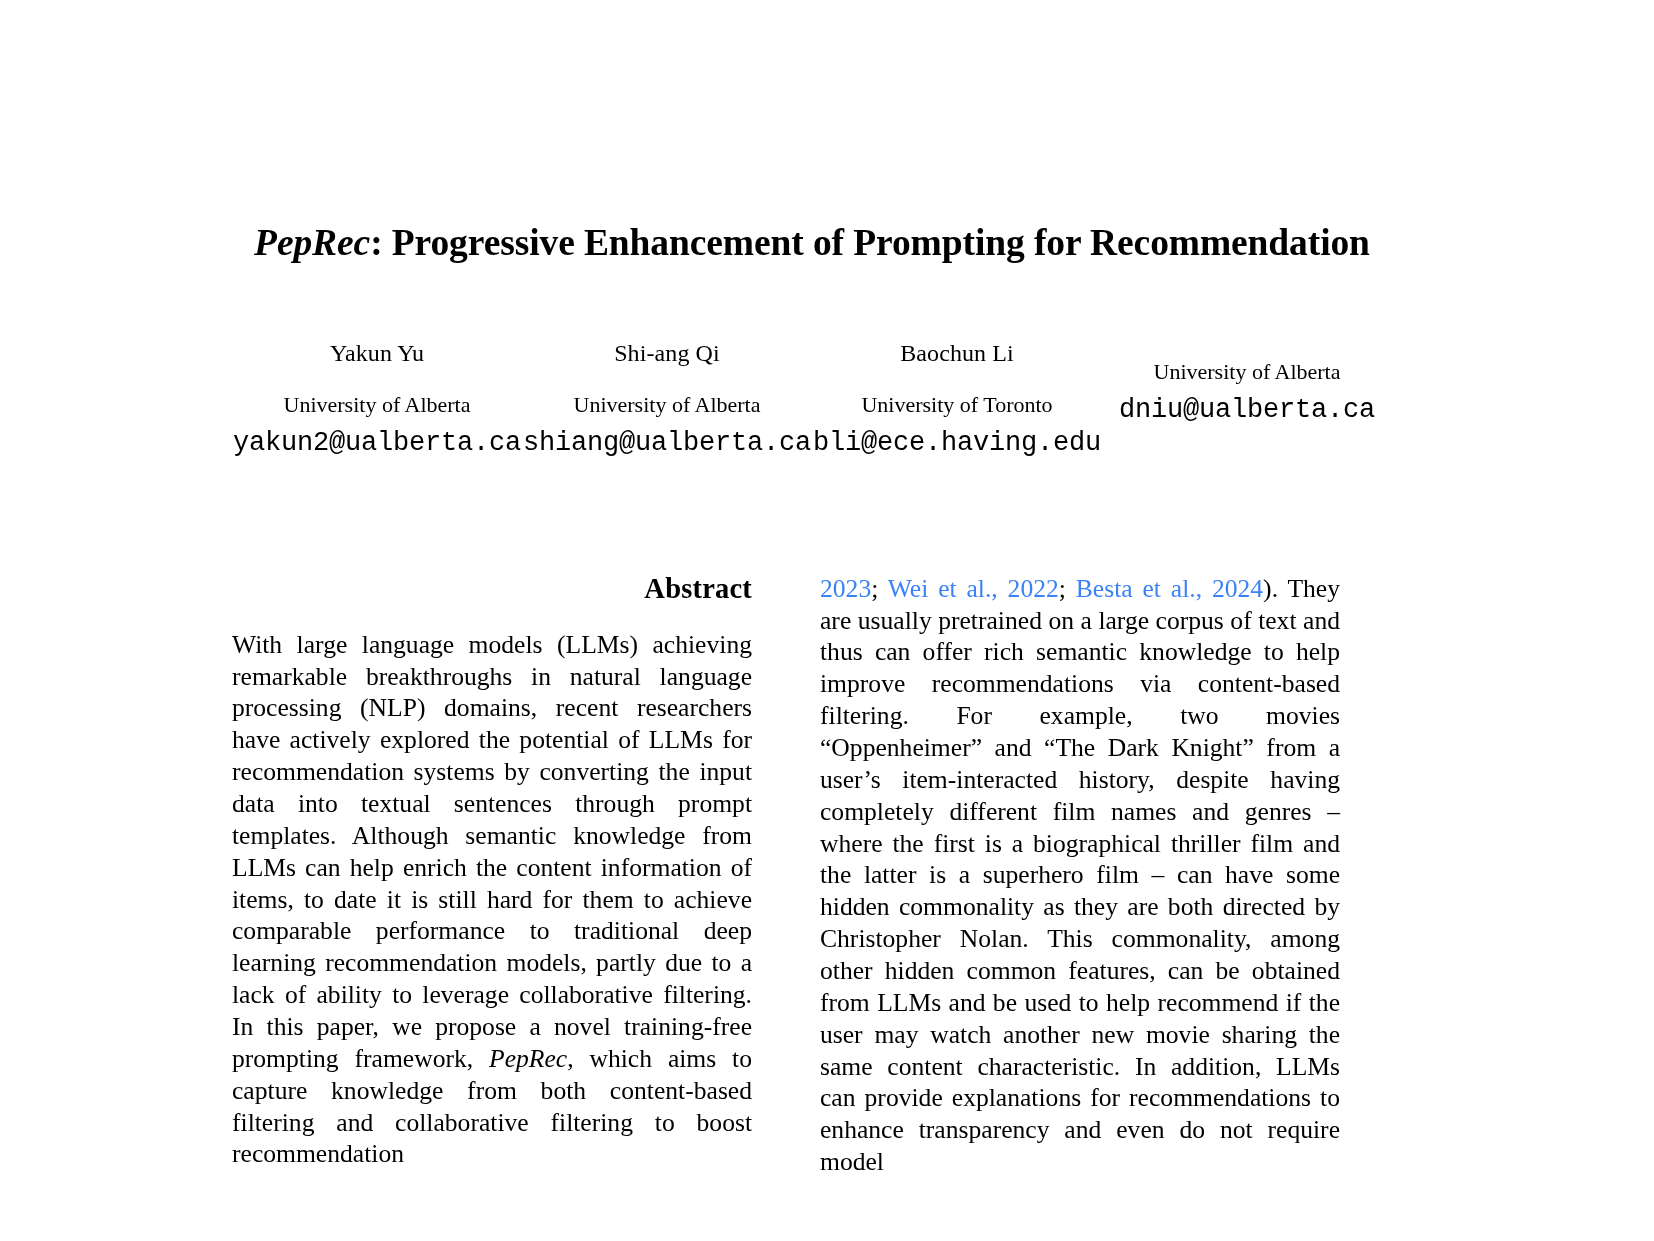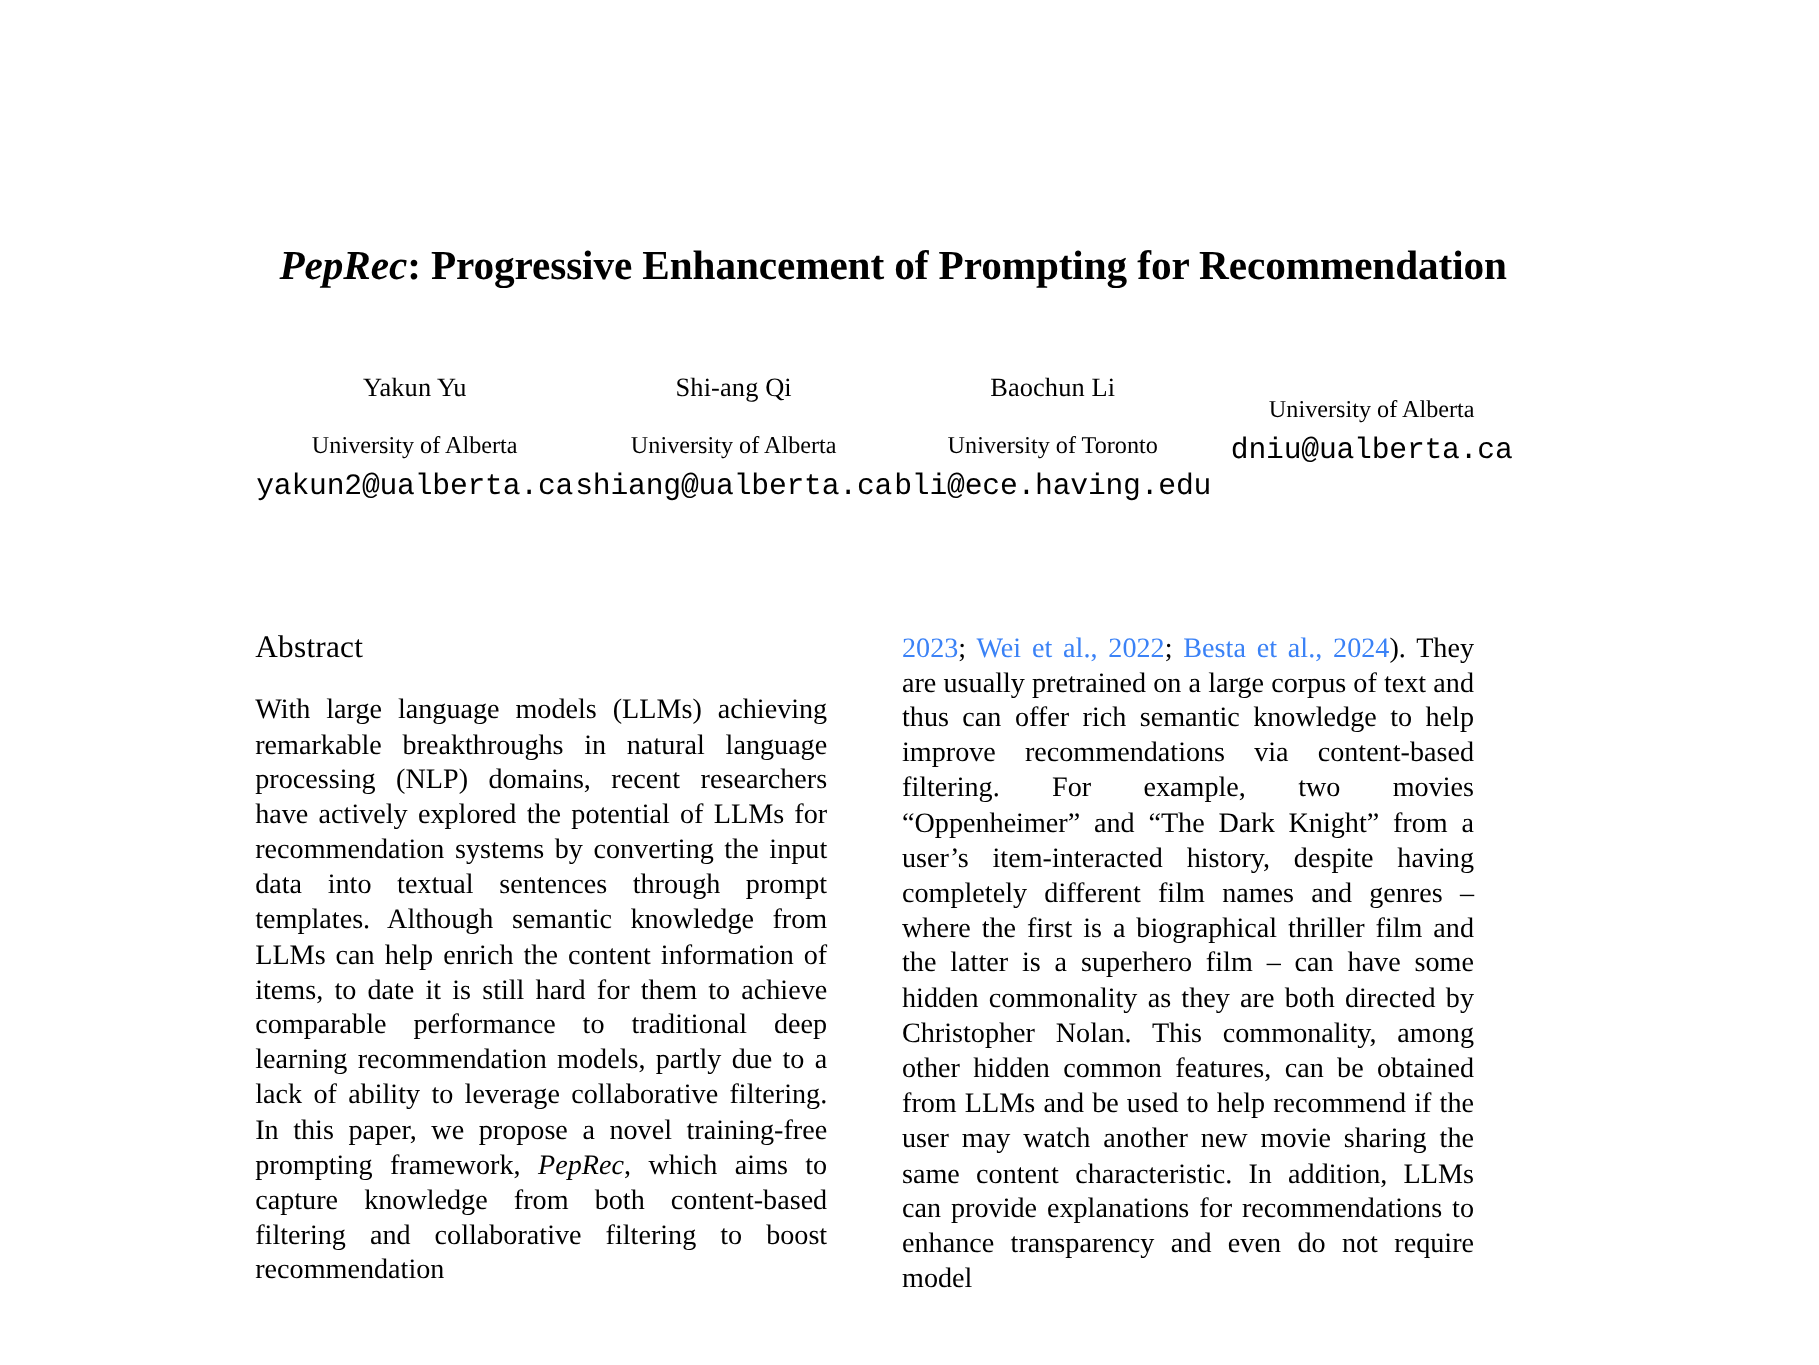--- a/index.html
+++ b/index.html
@@ -75,23 +75,23 @@
     display: flex;
     margin-top: 110px;
     gap: 68px;
   }
   .col {
     width: 520px;
     flex: 0 0 520px;
   }
 
   .abstract-heading {
-    text-align: left;
+    text-align: right;
     font-size: 28.5px;
-    font-weight: normal;
+    font-weight: bold;
     margin: 0 0 24px 0;
     letter-spacing: 0.2px;
   }
 
   .bodytext {
     font-size: 25.6px;
     line-height: 1.245;
     text-align: justify;
     text-justify: inter-word;
     hyphens: manual;

